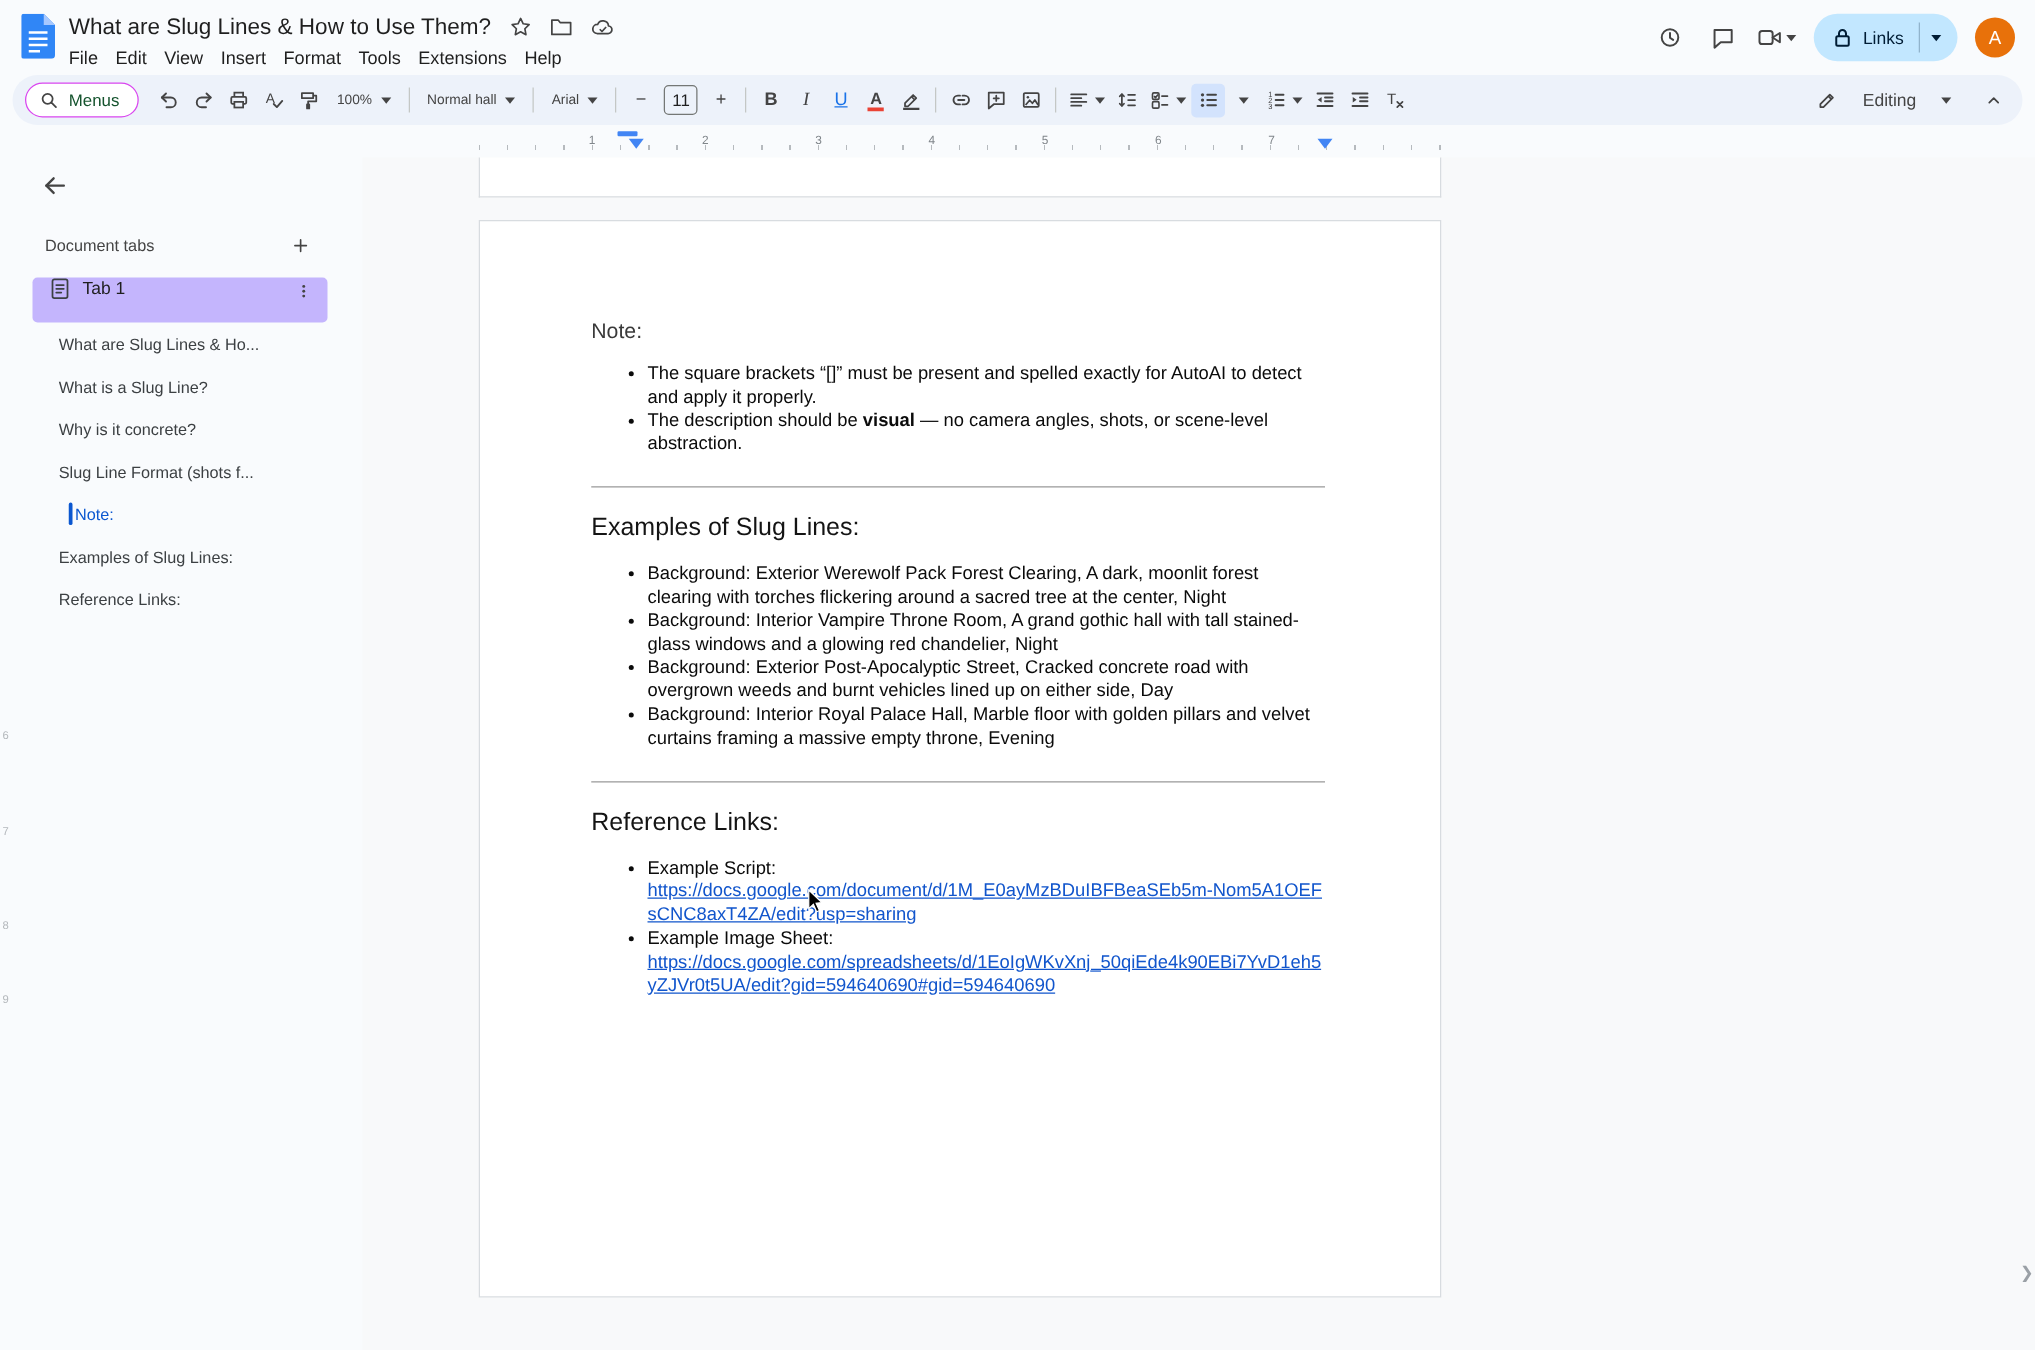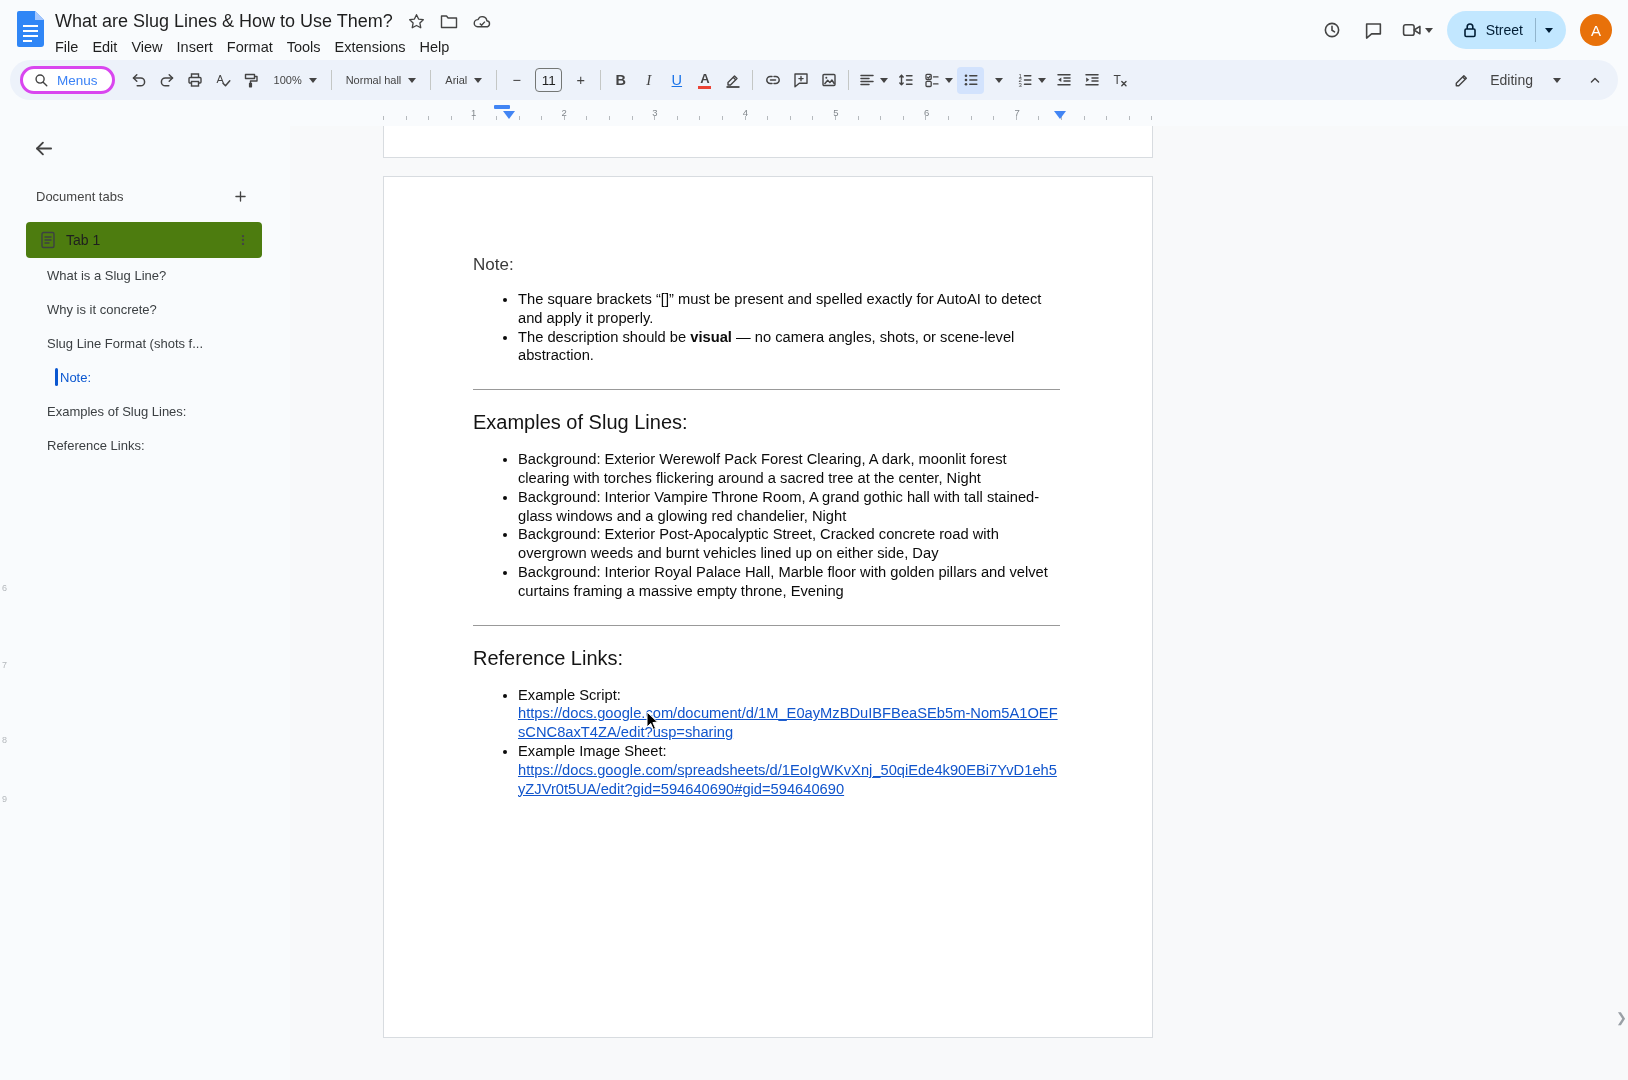--- a/index.html
+++ b/index.html
@@ -27,21 +27,21 @@
   .meet { display:flex; align-items:center; gap:3px; cursor:pointer; }
   .share { height:38px; border-radius:19px; background:#c2e7ff; display:flex; align-items:center; color:#001d35; cursor:pointer; }
   .share-main { display:flex; gap:9px; align-items:center; padding:0 12px 0 16px; font-size:14px; font-weight:500; }
   .share-caret { padding:0 13px 0 9px; border-left:1px solid rgba(0,29,53,.25); height:24px; display:flex; align-items:center; }
   .avatar { width:32px; height:32px; border-radius:50%; background:#e8710a; color:#fff; display:flex; align-items:center; justify-content:center; font-size:15px; font-weight:500; cursor:pointer; }
   .caret { width:0; height:0; border-left:4.5px solid transparent; border-right:4.5px solid transparent; border-top:5px solid #444; }
   .caret.dark { border-top-color:#001d35; }
 
   
   .toolbar { position:absolute; left:10px; right:10px; top:60px; height:40px; background:#edf2fa; border-radius:20px; display:flex; align-items:center; padding:0 10px; gap:1px; }
-  .menus-pill { height:28px; border:3px solid #d946ef; border-radius:15px; background:#fff; display:flex; align-items:center; gap:8px; padding:0 14px 0 11px; font-size:13.5px; color:#3b82f6; margin-right:10px; cursor:pointer;text-align:center; }
+  .menus-pill { height:28px; border:1px solid #d946ef; border-radius:15px; background:#fff; display:flex; align-items:center; gap:8px; padding:0 14px 0 11px; font-size:13.5px; color:#14532d; margin-right:10px; cursor:pointer;text-align:center; }
   .tbtn { min-width:27px; height:27px; border-radius:4px; display:flex; align-items:center; justify-content:center; color:#444; font-size:14.5px; gap:4px; padding:0 3px; cursor:pointer; }
   .tbtn.active { background:#d3e3fd; }
   .tdiv { width:1px; height:20px; background:#c4c7c5; margin:0 5px; }
   .tdrop { display:flex; align-items:center; gap:7px; padding:0 8px; height:27px; font-size:11px; color:#444; border-radius:4px; cursor:pointer; white-space:nowrap; }
   .fs-box { width:27px; height:24px; border:1px solid #747775; border-radius:4px; display:flex; align-items:center; justify-content:center; font-size:13.5px; color:#1f1f1f; margin:0 4px; cursor:text; }
   .b-glyph { font-weight:700; font-size:14.5px; }
   .i-glyph { font-style:italic; font-size:15px; font-family:"Liberation Serif", serif; }
   .u-glyph { text-decoration:underline; font-size:14.5px; color:#1a73e8; }
   .a-color { display:flex; flex-direction:column; align-items:center; line-height:1; }
   .a-color .a { font-size:13px; font-weight:600; }
@@ -57,21 +57,21 @@
   .m-bar { position:absolute; left:204px; top:2px; width:16px; height:4px; background:#4285f4; border-radius:1px; cursor:pointer; }
   .m-tri { position:absolute; top:8px; width:0; height:0; border-left:6px solid transparent; border-right:6px solid transparent; border-top:8px solid #4285f4; cursor:pointer; }
   .m-tri.left { left:213px; }
   .m-tri.right { left:764px; }
 
   
   .sidebar { position:absolute; left:0; top:126px; width:290px; bottom:0; }
   .back-btn { position:absolute; left:30px; top:9px; width:26px; height:26px; display:flex; align-items:center; justify-content:center; color:#444; cursor:pointer; }
   .tabs-header { position:absolute; left:36px; width:214px; top:60px; height:20px; display:flex; justify-content:space-between; align-items:center; font-size:13px; color:#444; }
   .plus-btn { width:20px; height:20px; display:flex; align-items:center; justify-content:center; color:#444; cursor:pointer; }
-  .tab-pill { position:absolute; left:26px; top:96px; width:236px; height:36px; background:#4d7c0f; border-radius:4px; display:flex; align-items:center; gap:10px; padding:0 8px 0 14px; cursor:pointer; }
+  .tab-pill { position:absolute; left:26px; top:96px; width:236px; height:36px; background:#c4b5fd; border-radius:4px; display:flex; align-items:flex-start; gap:10px; padding:0 8px 0 14px; cursor:pointer; }
   .tab-label { font-size:14px; font-weight:500; color:#1f1f1f; flex:1; }
   .kebab { width:22px; height:22px; display:flex; align-items:center; justify-content:center; color:#444; cursor:pointer; }
   .outline { position:absolute; left:0; top:132px; right:10px; }
   .outline-item { height:34px; display:flex; align-items:center; padding-left:47px; font-size:13px; color:#3c4043; position:relative; white-space:nowrap; overflow:hidden; text-overflow:ellipsis; cursor:pointer; }
   .outline-item.lvl1 { padding-left:60px; }
   .outline-item.active { color:#0b57d0; font-weight:500; }
   .outline-item.active::before { content:''; position:absolute; left:55px; top:8px; bottom:8px; width:3px; border-radius:2px; background:#0b57d0; }
 
   
   .canvas { position:absolute; left:290px; top:126px; right:0; bottom:0; background:#f8f9fa; }
@@ -157,21 +157,21 @@
           <path d="M11.5 7.5l5.5-3.4v7z"></path>
         </svg>
       <span class="caret"></span>
     </div>
     <div class="share">
       <div class="share-main">
         <svg width="14" height="16" viewBox="0 0 14 16" fill="none" stroke="#001d35" stroke-width="1.6">
             <rect x="2" y="7" width="10" height="7.5" rx="1.2"></rect>
             <path d="M4.2 7V4.8a2.8 2.8 0 0 1 5.6 0V7"></path>
           </svg>
-        <span>Street</span>
+        <span>Links</span>
       </div>
       <div class="share-caret">
           <span class="caret dark"></span>
         </div>
     </div>
     <div class="avatar">A</div>
   </div>
 </div>
 
 <div class="toolbar">
@@ -399,20 +399,21 @@
     <span class="tab-label">Tab 1</span>
     <span class="kebab">
       <svg width="14" height="16" viewBox="0 0 18 18">
           <circle cx="9" cy="4" r="1.5" fill="#444"></circle>
           <circle cx="9" cy="9" r="1.5" fill="#444"></circle>
           <circle cx="9" cy="14" r="1.5" fill="#444"></circle>
         </svg>
     </span>
   </div>
   <div class="outline">
+      <div class="outline-item">What are Slug Lines &amp; Ho...</div>
       <div class="outline-item">What is a Slug Line?</div>
       <div class="outline-item">Why is it concrete?</div>
       <div class="outline-item">Slug Line Format (shots f...</div>
       <div class="outline-item lvl1 active">Note:</div>
       <div class="outline-item">Examples of Slug Lines:</div>
       <div class="outline-item">Reference Links:</div>
     </div>
 </aside>
 
 <main class="canvas">

